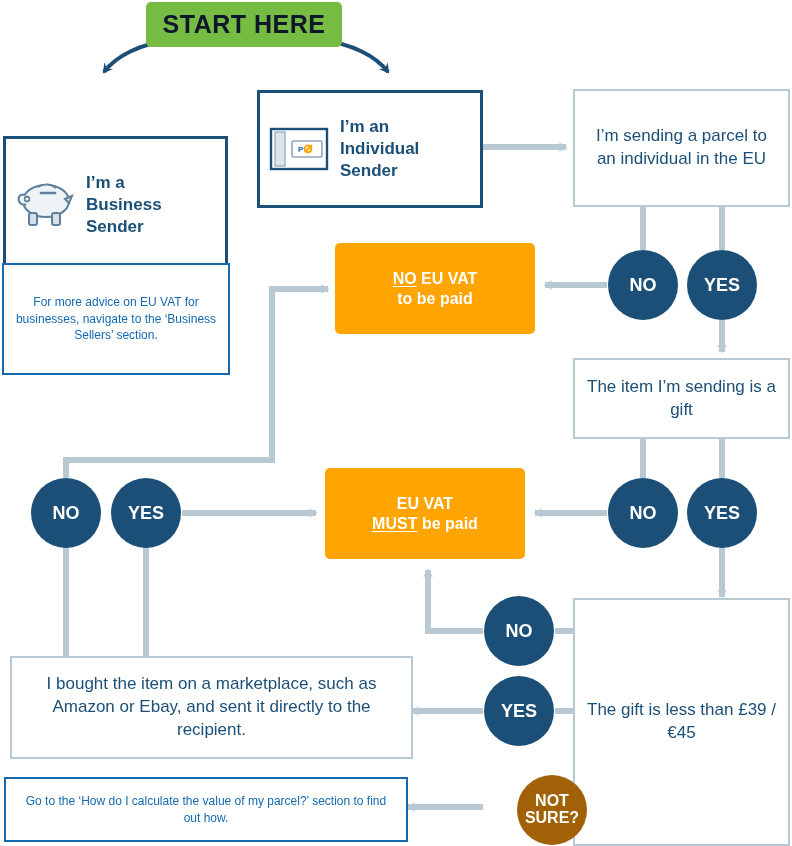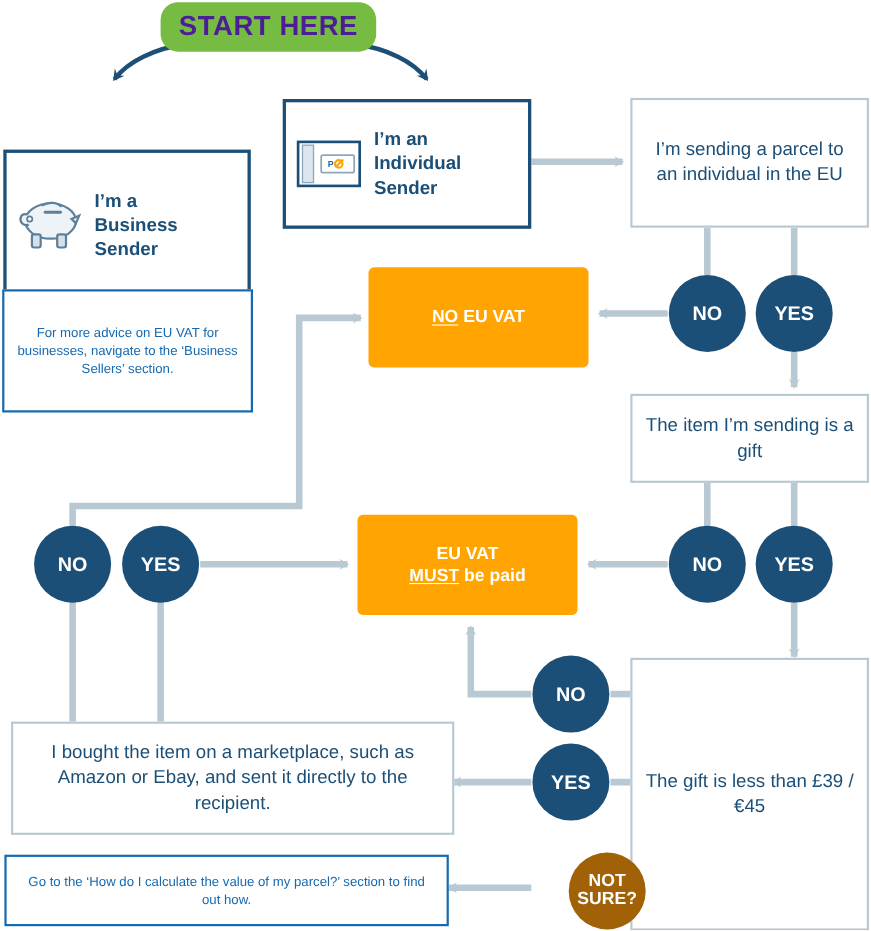--- a/index.html
+++ b/index.html
@@ -30,22 +30,22 @@
     box-sizing: border-box;
     display: flex;
     align-items: center;
     justify-content: center;
     text-align: center;
   }
 
   
   .start-pill {
     background: #76bc43;
-    border-radius: 16px;
-    color: #4c1d95;
+    border-radius: 5px;
+    color: #0f172a;
     font-size: 25px;
     font-weight: bold;
     letter-spacing: 0.5px;
   }
 
   
   .sender-card {
     background: #ffffff;
     border: 3px solid #1b4f77;
     display: flex;
@@ -215,20 +215,21 @@
     <span>I’m sending a parcel to an individual in the EU</span>
   </div>
 
   <div class="node advice-box" style="left:2px; top:263px; width:228px; height:112px;">
     <span>For more advice on EU VAT for businesses, navigate to the ‘Business Sellers’ section.</span>
   </div>
 
   <div class="node result-box" style="left:335px; top:243px; width:200px; height:91px;">
     <span>
       <u>NO</u><span> EU VAT</span><br>
+      <span>to be paid</span>
     </span>
   </div>
 
   <div class="node circle circle-dark" style="left:608px; top:250px; width:70px; height:70px;">
     <span>NO</span>
   </div>
   <div class="node circle circle-dark" style="left:687px; top:250px; width:70px; height:70px;">
     <span>YES</span>
   </div>
 

